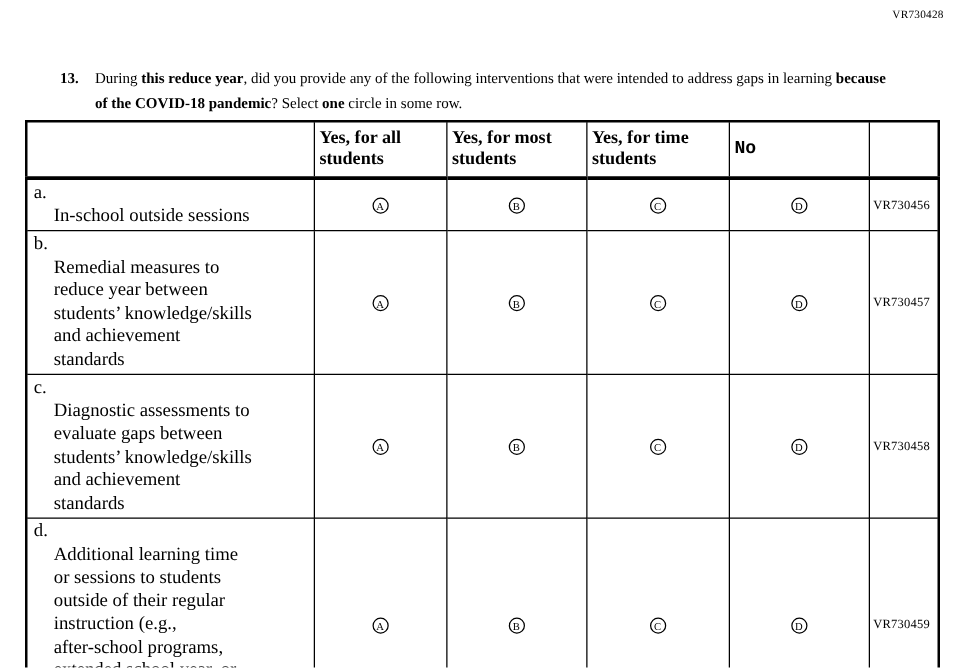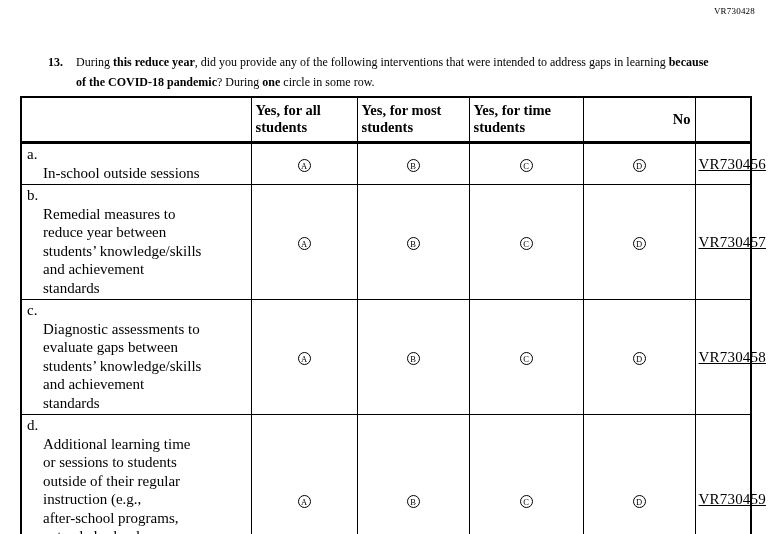--- a/index.html
+++ b/index.html
@@ -57,21 +57,21 @@
   .form-table thead th {
     border-bottom: 3px solid #000;
     font-size: 14.5px;
     font-weight: bold;
     line-height: 17px;
     padding: 4px 4px 5px 4px;
     vertical-align: middle;
     white-space: pre-line;
   }
   th.h-left { text-align: left; padding-left: 12px; }
-  th.h-center { text-align: right; }
+  th.h-center { text-align: left; font-family: Liberation Mono, monospace; }
 
   td.label-cell {
     font-size: 15px;
     line-height: 18.5px;
     vertical-align: top;
     padding: 1px 4px 2px 0;
   }
   .label-wrap {
     position: relative;
     padding-left: 21px;
@@ -95,34 +95,33 @@
     border-radius: 50%;
     font-size: 8.5px;
     line-height: 13px;
     text-align: center;
     font-family: "Liberation Serif", serif;
     cursor: pointer;
     user-select: none;
   }
 
   td.code-cell {
-    font-size: 15px;
+    font-size: 10px;
     vertical-align: middle;
     padding-left: 3px;
     letter-spacing: 0.2px;
-    text-decoration: underline;
   }
 </style>
 </head>
 <body>
 
 <div class="top-code">VR730428</div>
 
 <div class="question">
-  <span class="qnum">13.</span><span>During </span><span class="b">this reduce year</span><span>, did you provide any of the following interventions that were intended to address gaps in learning </span><span class="b">because of the COVID-18 pandemic</span><span>? During </span><span class="b">one</span><span> circle in some row.</span>
+  <span class="qnum">13.</span><span>During </span><span class="b">this reduce year</span><span>, did you provide any of the following interventions that were intended to address gaps in learning </span><span class="b">because of the COVID-18 pandemic</span><span>? Select </span><span class="b">one</span><span> circle in some row.</span>
 </div>
 
 <table class="form-table">
   <colgroup>
     <col style="width:230px">
     <col style="width:106px">
     <col style="width:112px">
     <col style="width:114px">
     <col style="width:112px">
     <col style="width:56px">

